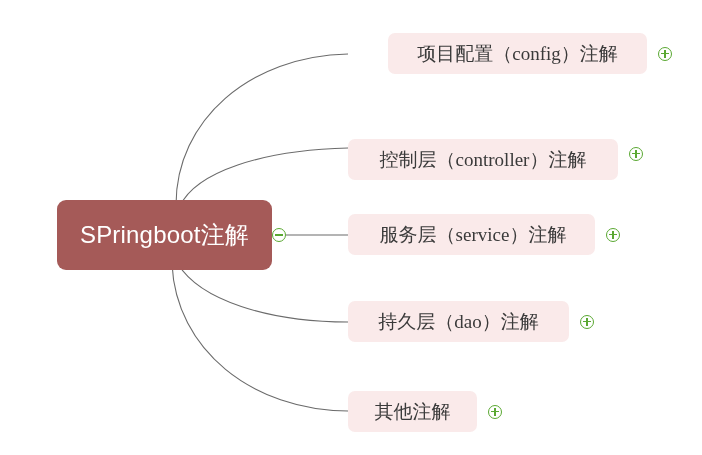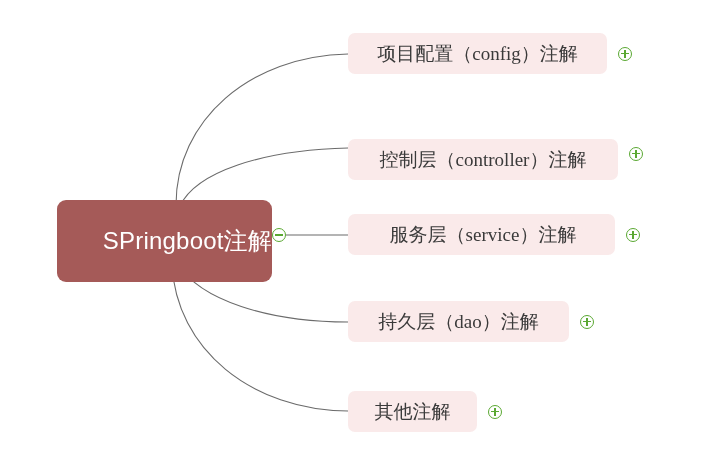--- a/index.html
+++ b/index.html
@@ -27,27 +27,27 @@
     height: 455px;
     pointer-events: none;
   }
 
   
   .root-node {
     position: absolute;
     left: 57px;
     top: 200px;
     width: 215px;
-    height: 82px;
+    height: 70px;
     background: #a55a58;
     border-radius: 9px;
     box-sizing: border-box;
     display: flex;
     align-items: center;
-    justify-content: flex-end;
+    justify-content: center;
     z-index: 5;
   }
   .root-label {
     color: #ffffff;
     font-size: 24px;
     line-height: 1;
     letter-spacing: 0.2px;
     white-space: nowrap;
     font-family: "Liberation Sans", "DejaVu Sans", sans-serif;
   }
@@ -135,35 +135,35 @@
 
     <path d="M172,264 C176,350 252,410 348,411" fill="none" stroke="#6b6b6b" stroke-width="1.1"></path>
   </svg>
 
   <div class="root-node">
     <span class="root-label">SPringboot注解</span>
   </div>
   <div class="toggle toggle-collapse"></div>
 
   <div class="branch" style="left:348px; top:33px;">
-    <div class="branch-box" style="width:259px;">
+    <div class="branch-box" style="width:259px;margin-left:40px;">
       <span class="branch-label">项目配置（config）注解</span>
     </div>
     <div class="toggle plus toggle-expand"></div>
   </div>
 
   <div class="branch" style="left:348px; top:127px;">
     <div class="branch-box" style="width:270px;margin-top:12px;">
       <span class="branch-label">控制层（controller）注解</span>
     </div>
     <div class="toggle plus toggle-expand"></div>
   </div>
 
   <div class="branch" style="left:348px; top:214px;">
-    <div class="branch-box" style="width:267px;padding-left:20px;">
+    <div class="branch-box" style="width:247px;padding-left:20px;">
       <span class="branch-label">服务层（service）注解</span>
     </div>
     <div class="toggle plus toggle-expand"></div>
   </div>
 
   <div class="branch" style="left:348px; top:391px;">
     <div class="branch-box" style="width:129px;">
       <span class="branch-label">其他注解</span>
     </div>
     <div class="toggle plus toggle-expand"></div>

